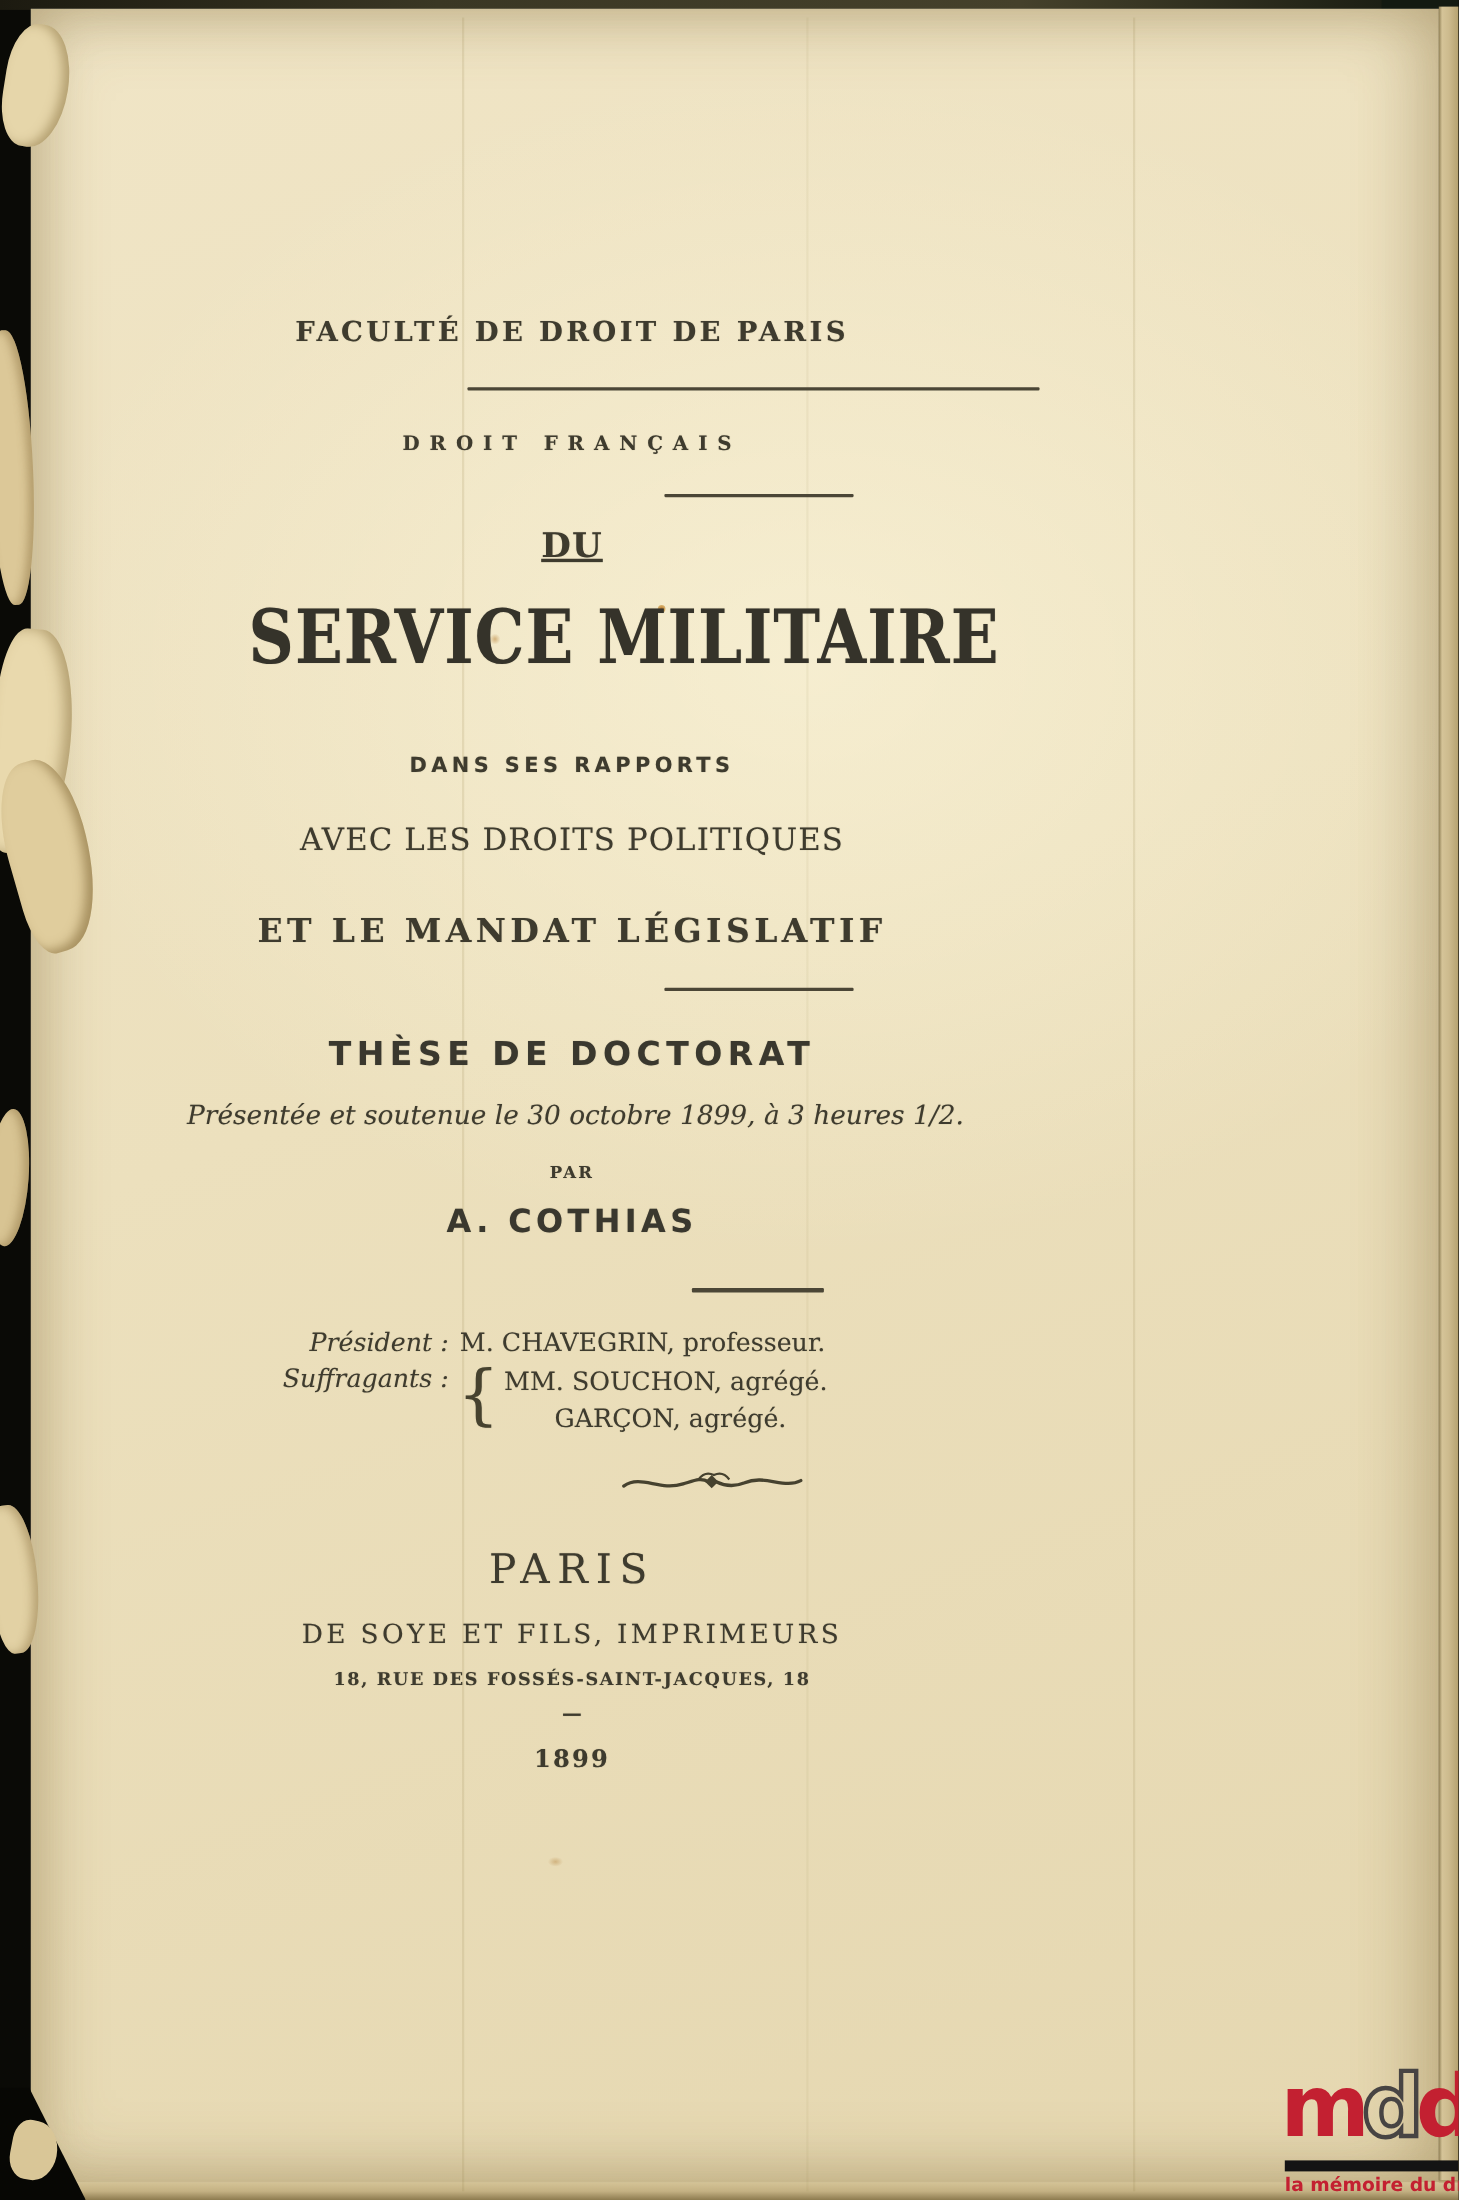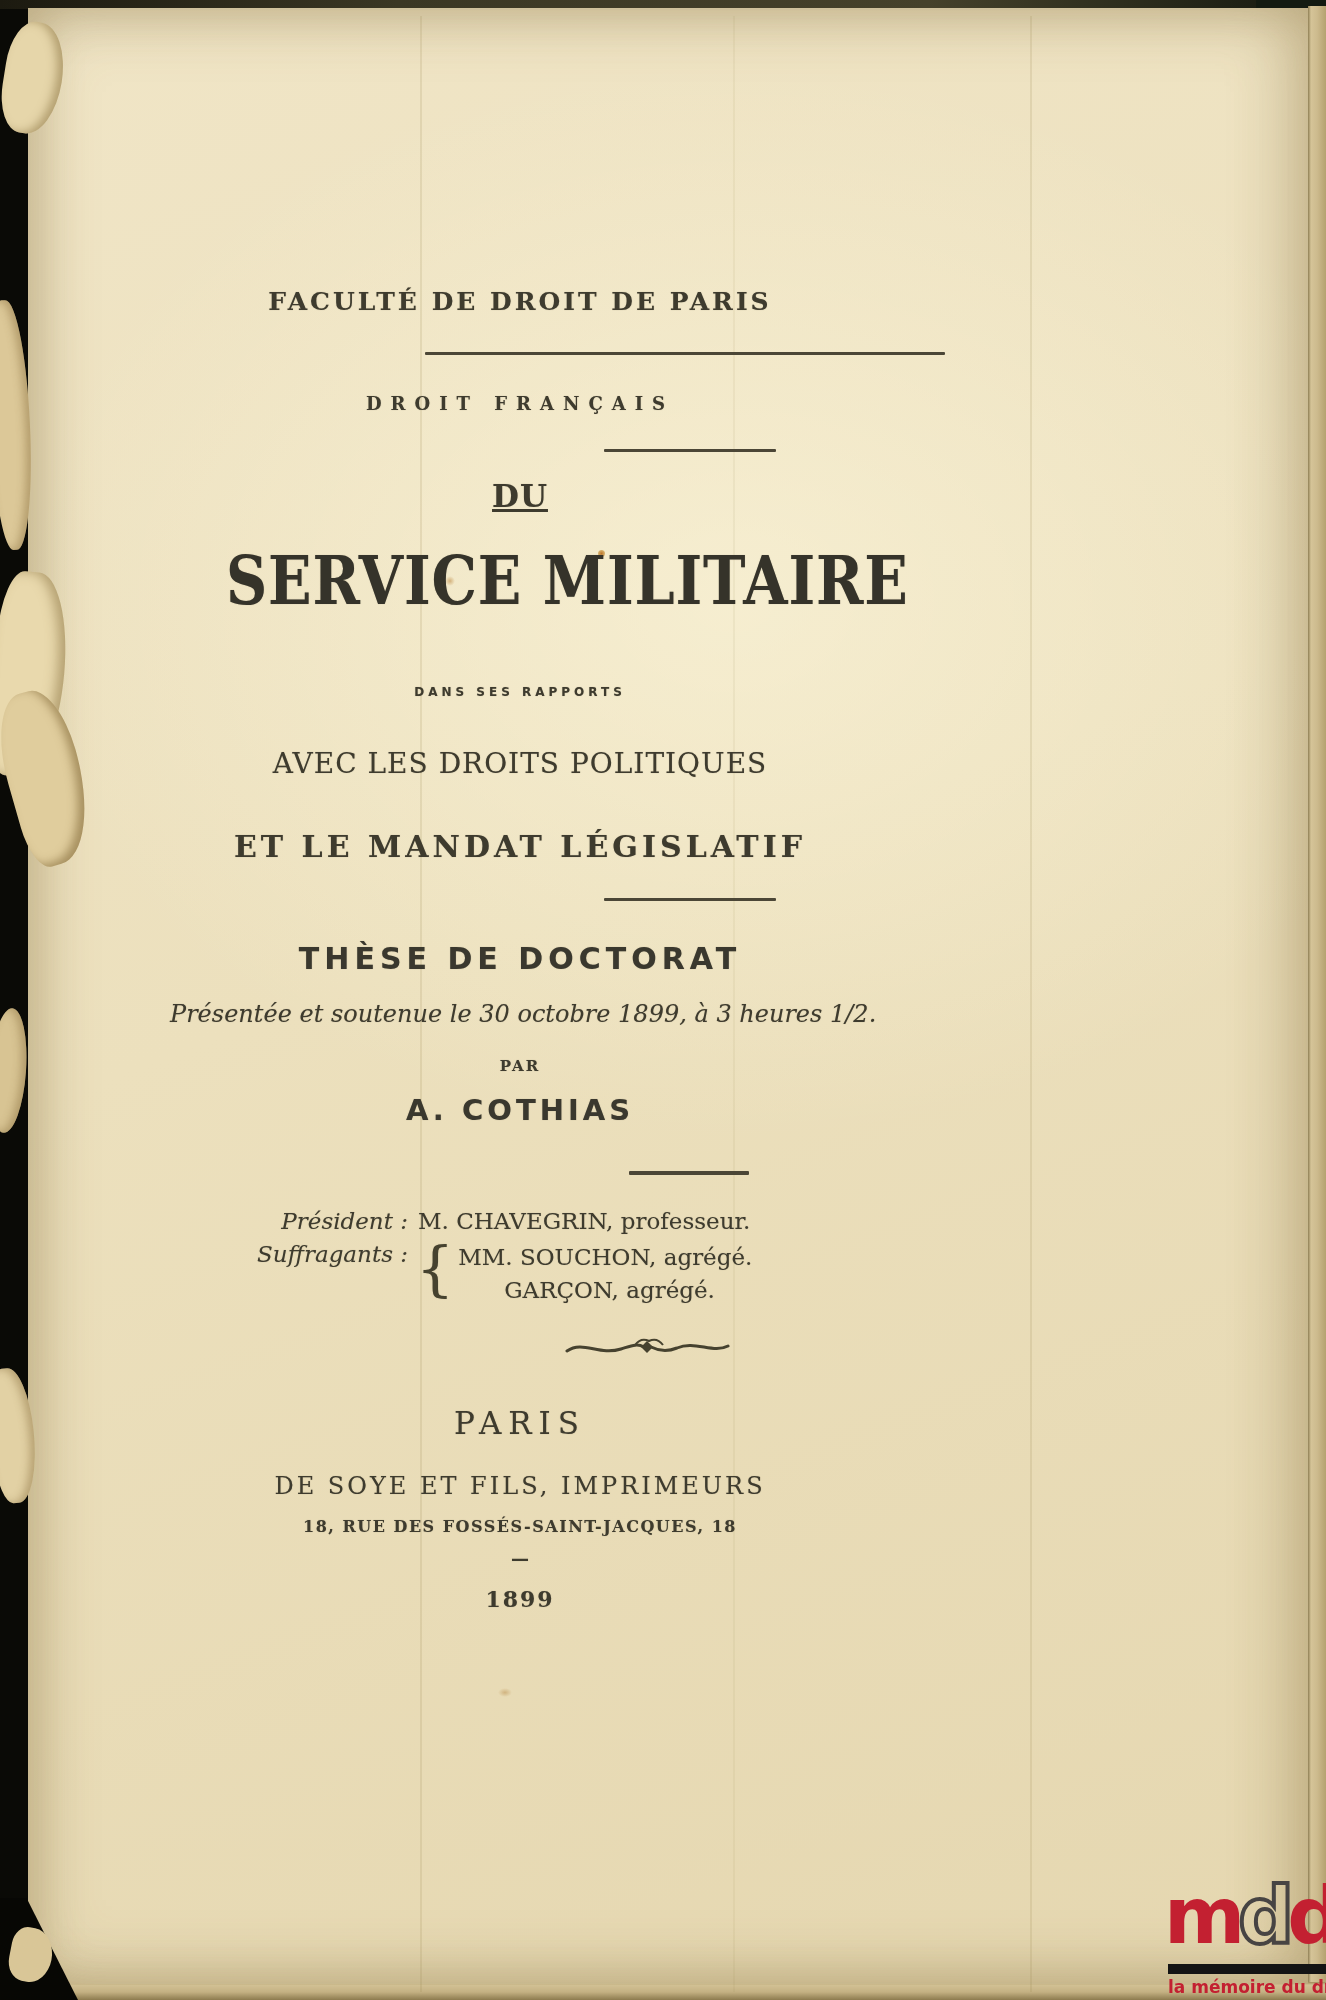--- a/index.html
+++ b/index.html
@@ -52,21 +52,21 @@
   .content{position:absolute;left:170px;top:0;width:700px;z-index:10;
     color:var(--ink,#3e3b2e);}
   .line{position:absolute;left:0;width:700px;text-align:center;white-space:nowrap;
     text-shadow:0 0 1px rgba(62,58,40,.35);}
   .rule{position:absolute;background:#4b4636;z-index:10;border-radius:1px;}
   .institution{top:287px;font-size:25px;font-weight:bold;letter-spacing:3px;}
   .discipline{top:393px;font-size:18px;font-weight:bold;letter-spacing:9px;}
   .du{top:478px;font-size:31px;font-weight:bold;letter-spacing:1px;text-decoration:underline;}
   .main-title{top:540px;font-size:68px;font-weight:bold;letter-spacing:1px;
     transform:scaleX(.84);transform-origin:50% 0;color:#35332a;}
-  .sub1{top:685px;font-family:"DejaVu Sans",sans-serif;font-size:12px;font-weight:bold;letter-spacing:4px;}
+  .sub1{top:685px;font-family:"DejaVu Sans",sans-serif;font-size:19px;font-weight:bold;letter-spacing:4px;}
   .sub2{top:747px;font-size:28px;letter-spacing:1px;}
   .sub3{top:829px;font-size:30px;font-weight:bold;letter-spacing:4px;}
   .thesis{top:941px;font-family:"DejaVu Sans",sans-serif;font-size:30px;font-weight:bold;letter-spacing:5px;color:#3a382e;}
   .defense{top:1000px;font-size:24px;font-style:italic;}
   .par{top:1057px;font-size:15px;font-weight:bold;letter-spacing:2px;}
   .author{top:1093px;font-family:"DejaVu Sans",sans-serif;font-size:29px;font-weight:bold;letter-spacing:4px;color:#3a382e;}
   .r-top{left:255px;top:352px;width:520px;height:3px;}
   .r-s1{left:434px;top:449px;width:172px;height:3px;}
   .r-s2{left:434px;top:898px;width:172px;height:3px;}
   .r-s3{left:459px;top:1171px;width:120px;height:4px;}
@@ -76,21 +76,21 @@
   .jury-row1{display:flex;align-items:baseline;line-height:36px;}
   .jury-row2{display:flex;align-items:flex-start;margin-top:2px;}
   .jury-role{display:inline-block;width:168px;text-align:right;font-style:italic;flex:0 0 168px;}
   .jury-name{margin-left:10px;}
   .brace{font-size:60px;font-weight:normal;line-height:.9;margin:0 4px 0 8px;color:#46422f;}
   .suff-names{text-align:left;line-height:33px;}
   .suff-names .indent{display:block;padding-left:46px;}
   .suff-names .first{display:block;}
   
   .ornament{position:absolute;left:565px;top:1336px;width:165px;height:26px;z-index:10;}
-  .city{top:1405px;font-size:31px;letter-spacing:7px;}
+  .city{top:1405px;font-size:37px;letter-spacing:7px;}
   .printer{top:1472px;font-size:24px;letter-spacing:3px;}
   .address{top:1517px;font-size:16px;font-weight:bold;letter-spacing:1.5px;}
   .dash{top:1548px;font-size:18px;font-weight:bold;}
   .year{top:1586px;font-size:22px;font-weight:bold;letter-spacing:2px;}
   
   .logo{position:absolute;left:1164px;top:1876px;width:162px;height:124px;z-index:20;}
   .logo-letters{position:absolute;left:0;top:0;width:162px;height:80px;
     font-family:"DejaVu Sans",sans-serif;font-weight:bold;font-size:78px;line-height:80px;
     letter-spacing:-7px;display:flex;align-items:flex-end;}
   .lred{color:var(--logo_red,#c32031);}

